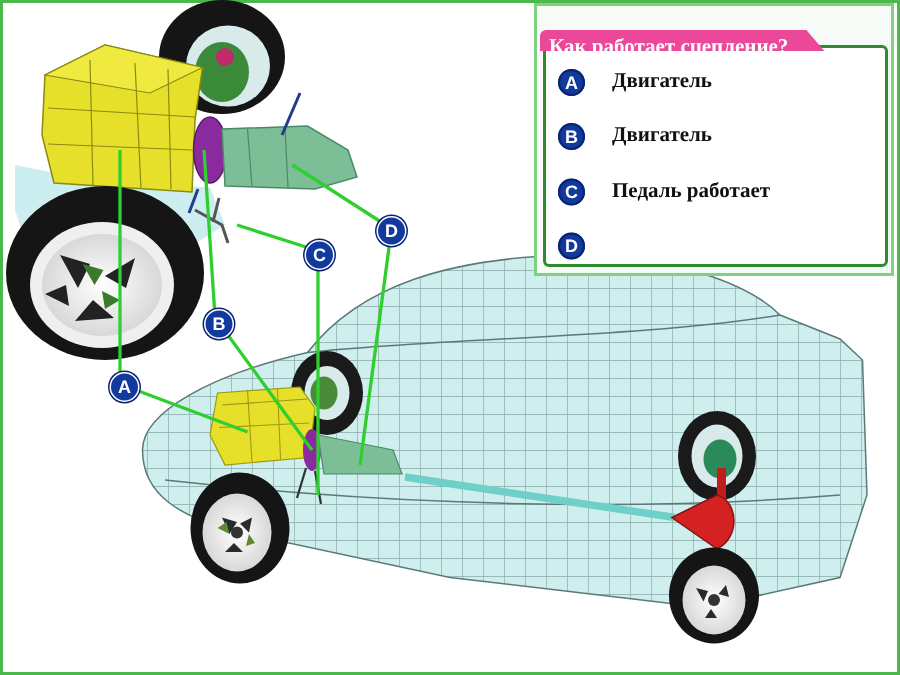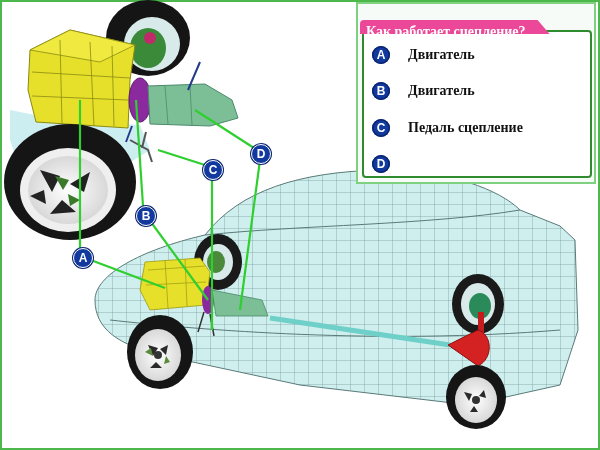--- a/index.html
+++ b/index.html
@@ -138,19 +138,19 @@
   <div class="legend-item" style="top:14px;">
     <span class="badge">A</span>
     <span class="legend-label">Двигатель</span>
   </div>
   <div class="legend-item" style="top:50px;">
     <span class="badge">B</span>
     <span class="legend-label">Двигатель</span>
   </div>
   <div class="legend-item" style="top:87px;">
     <span class="badge">C</span>
-    <span class="legend-label">Педаль сцепление</span>
+    <span class="legend-label">Педаль работает</span>
   </div>
   <div class="legend-item" style="top:123px;">
     <span class="badge">D</span>
   </div>
 </div>
 <div class="legend-tab">Как работает сцепление?</div>
 
 </body></html>

